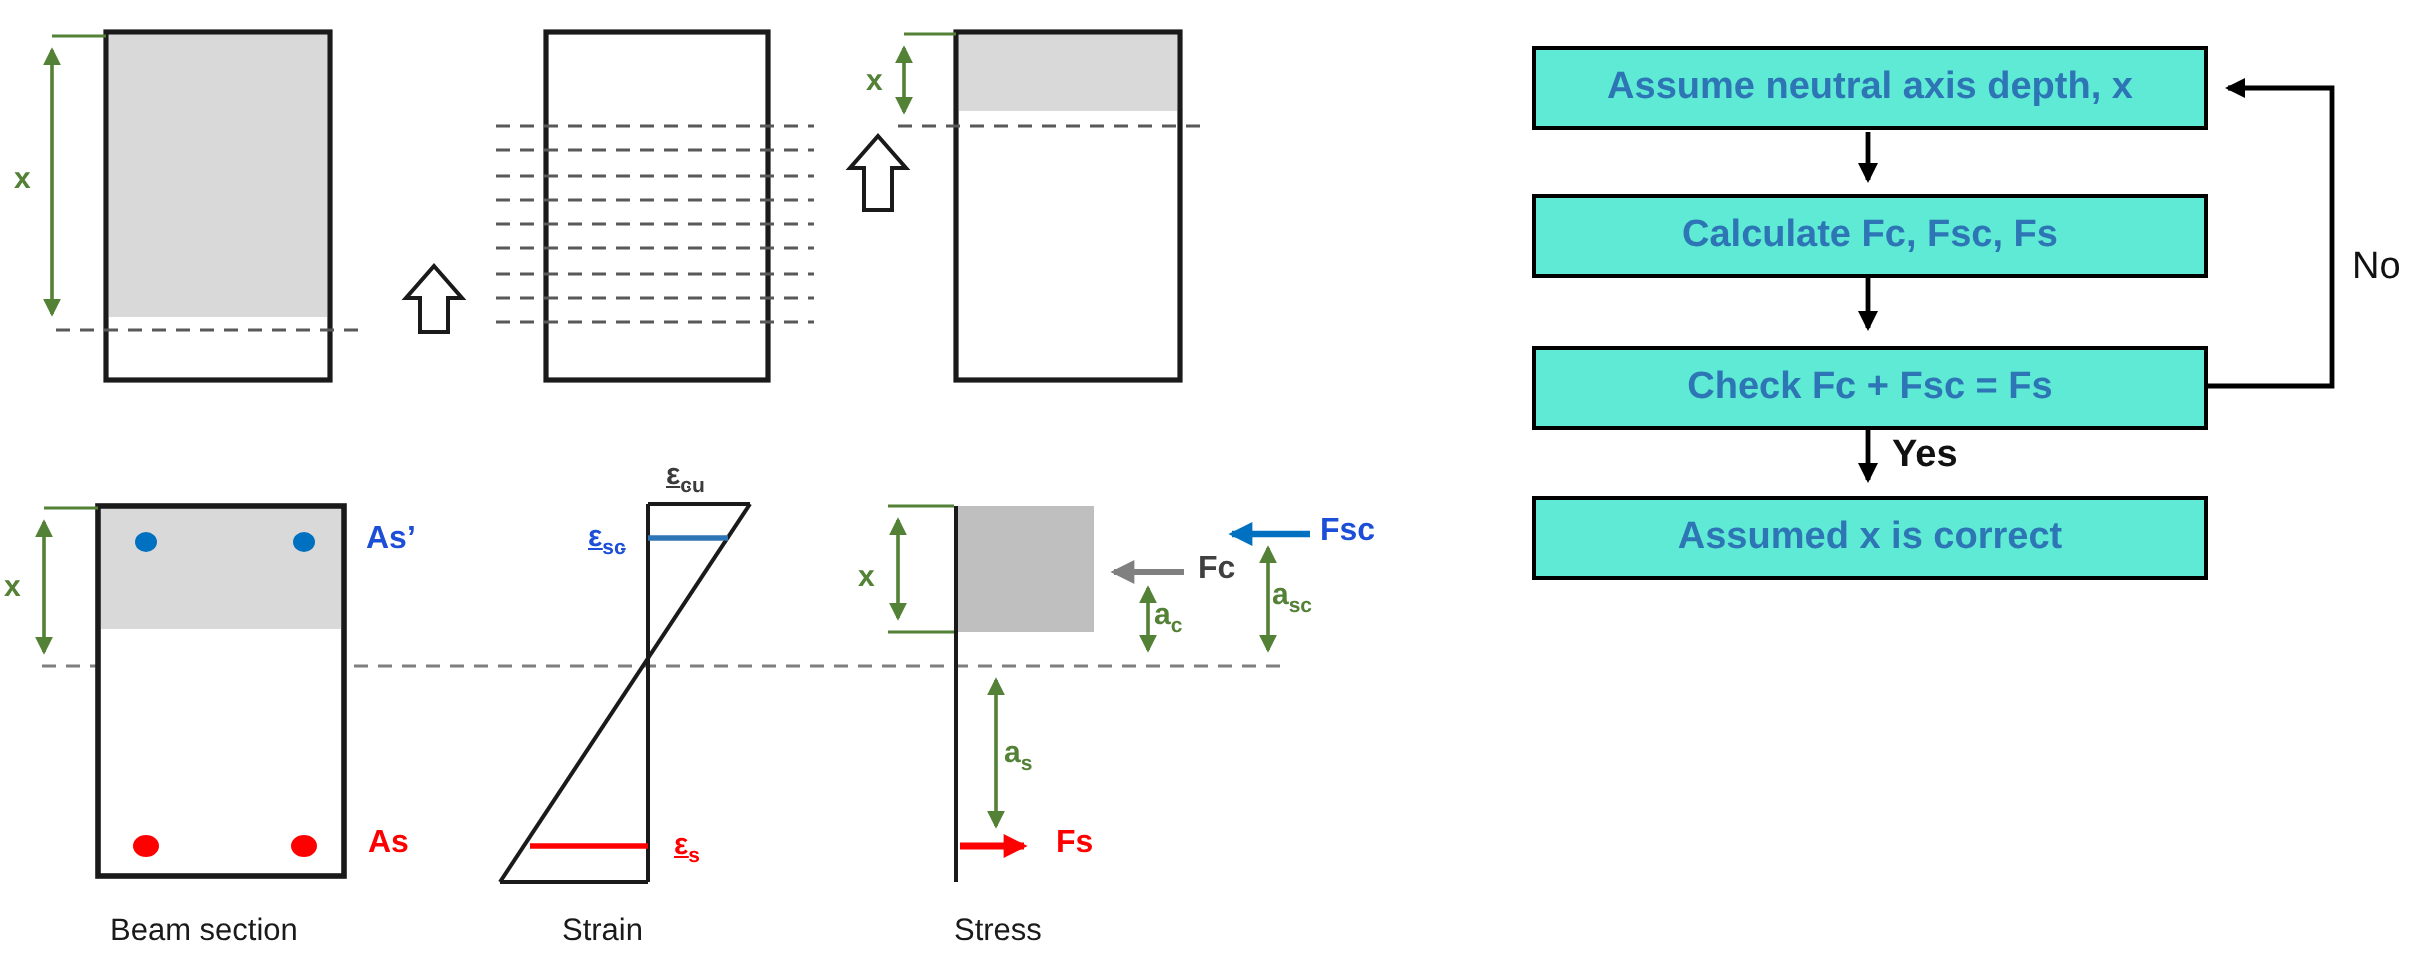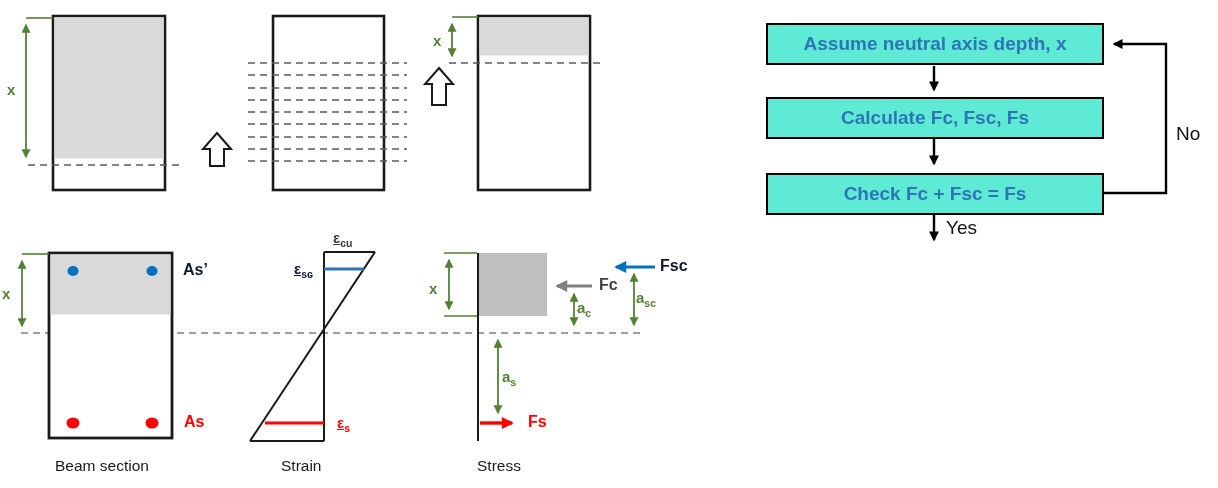--- a/index.html
+++ b/index.html
@@ -1,21 +1,21 @@
 <!DOCTYPE html>
 <html><head>
 <meta charset="utf-8">
 <style>
   html,body{margin:0;padding:0;background:#ffffff;}
   #stage{position:relative;width:1218px;height:488px;background:#fff;overflow:hidden;
          font-family:"Liberation Sans",sans-serif;}
   #diagram-svg{position:absolute;left:0;top:0;width:1218px;height:488px;}
   .lbl{position:absolute;white-space:nowrap;line-height:1;}
   .green{color:#538135;}
-  .blue{color:#0f172a;}
+  .blue{color:#1d4ed8;}
   .red{color:#FF0000;}
   .grayt{color:#404040;}
   .darkt{color:#3b3b3b;}
   .dim{font-size:15px;font-weight:600;}
   .eps{font-size:15px;font-weight:700;text-decoration:underline;}
   .force{font-size:16px;font-weight:600;}
   .alab{font-size:15px;font-weight:600;}
   .caption{font-size:15.5px;color:#1a1a1a;}
   sub{font-size:0.7em;line-height:0;}
   .fc-box{position:absolute;left:766px;width:334px;height:38px;border:2px solid #000;
@@ -144,17 +144,18 @@
   <span class="lbl force grayt" style="left:599px;top:277px;">Fc</span>
   <span class="lbl alab green" style="left:577px;top:300px;"><span>a</span><sub>c</sub></span>
   <span class="lbl alab green" style="left:636px;top:290px;"><span>a</span><sub>sc</sub></span>
   <span class="lbl alab green" style="left:502px;top:369px;"><span>a</span><sub>s</sub></span>
   <span class="lbl force red" style="left:528px;top:414px;">Fs</span>
   <span class="lbl caption" style="left:477px;top:458px;">Stress</span>
 
   <div class="fc-box" style="top:23px;">Assume neutral axis depth, x</div>
   <div class="fc-box" style="top:173px;">Check Fc + Fsc = Fs</div>
   <div class="fc-box" style="top:97px;">Calculate Fc, Fsc, Fs</div>
+  <div class="fc-box" style="top:248px;">Assumed x is correct</div>
 
-  <span class="lbl fc-lab" style="left:946px;top:218px;">Yes</span>
+  <span class="lbl fc-lab" style="left:946px;top:218px;font-weight:bold;">Yes</span>
   <span class="lbl fc-lab" style="left:1176px;top:124px;">No</span>
 
 </div>
 
 </body></html>

